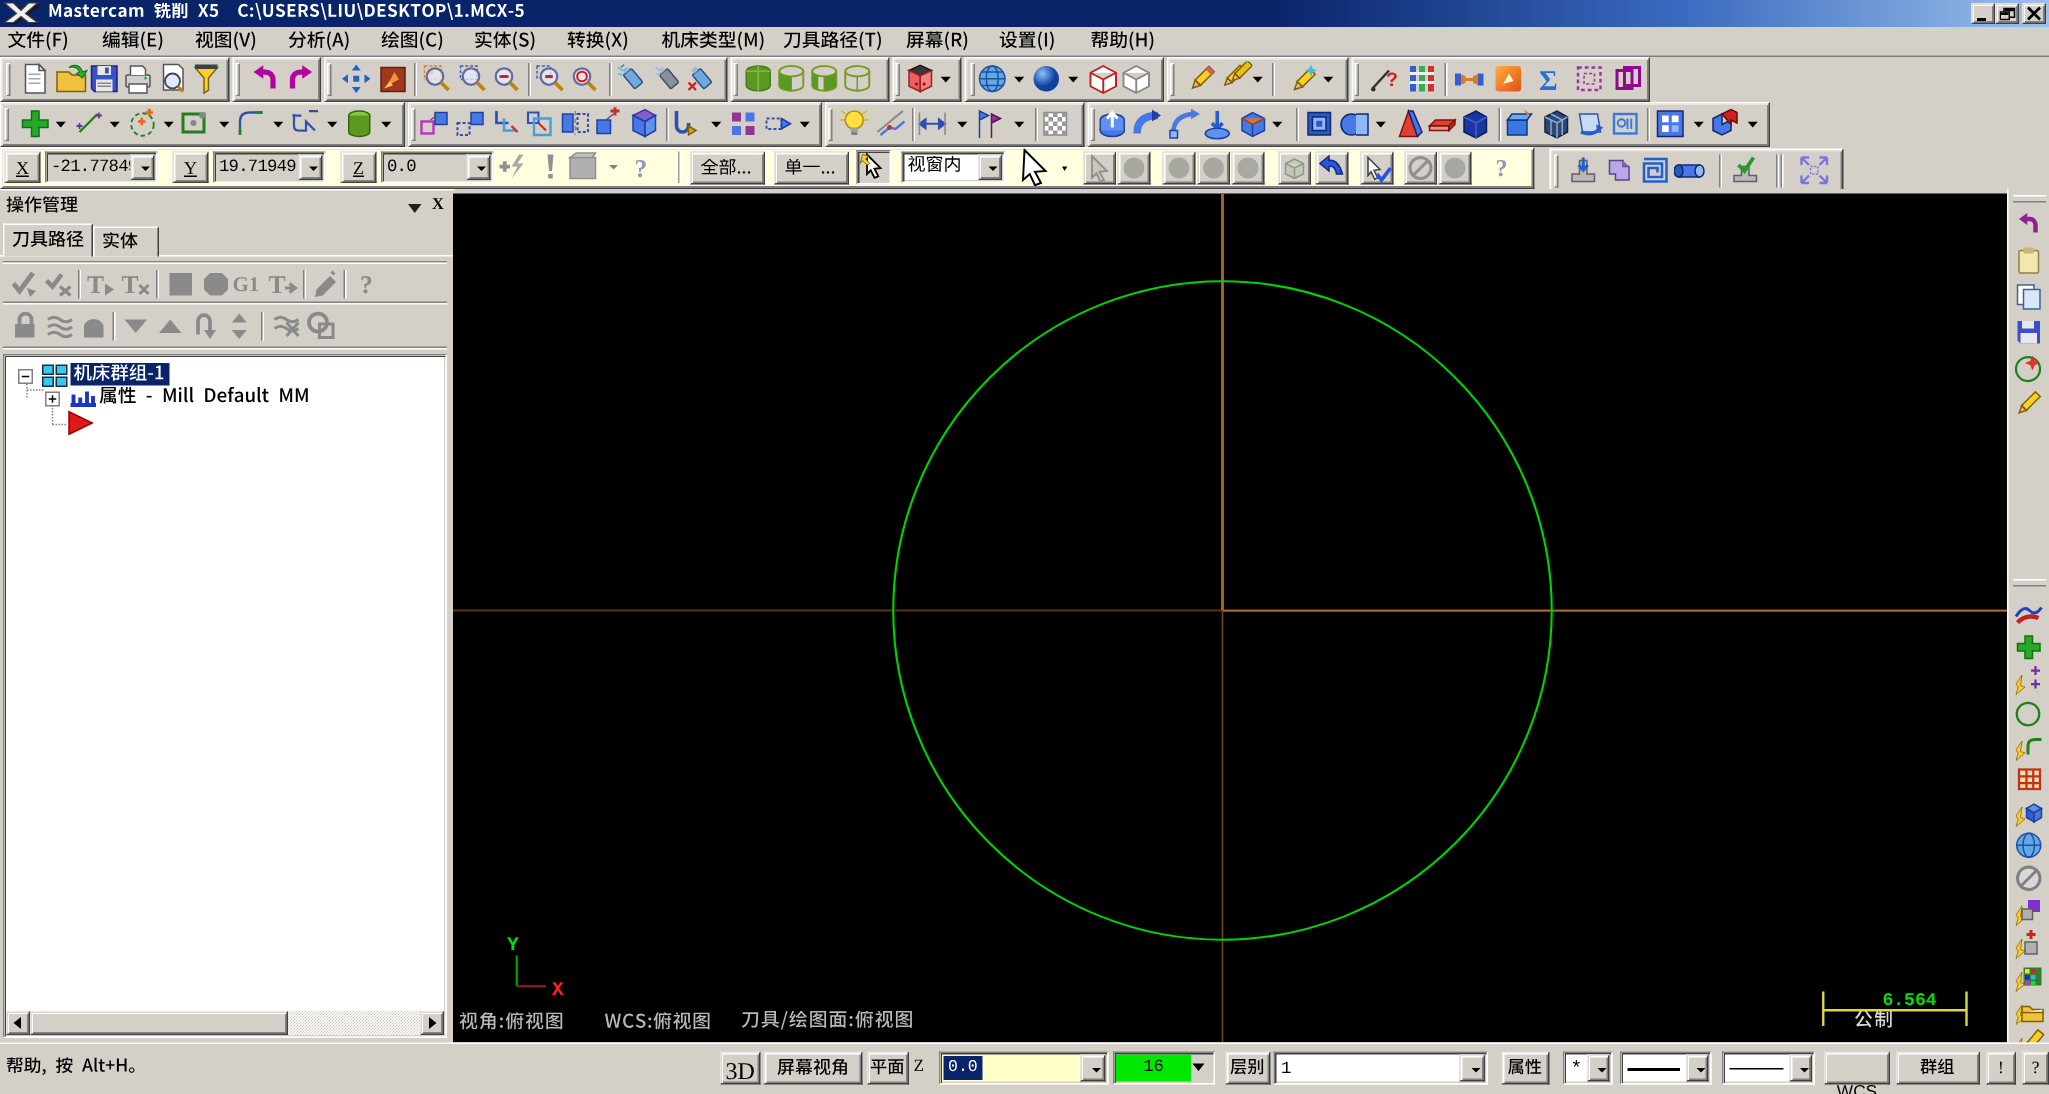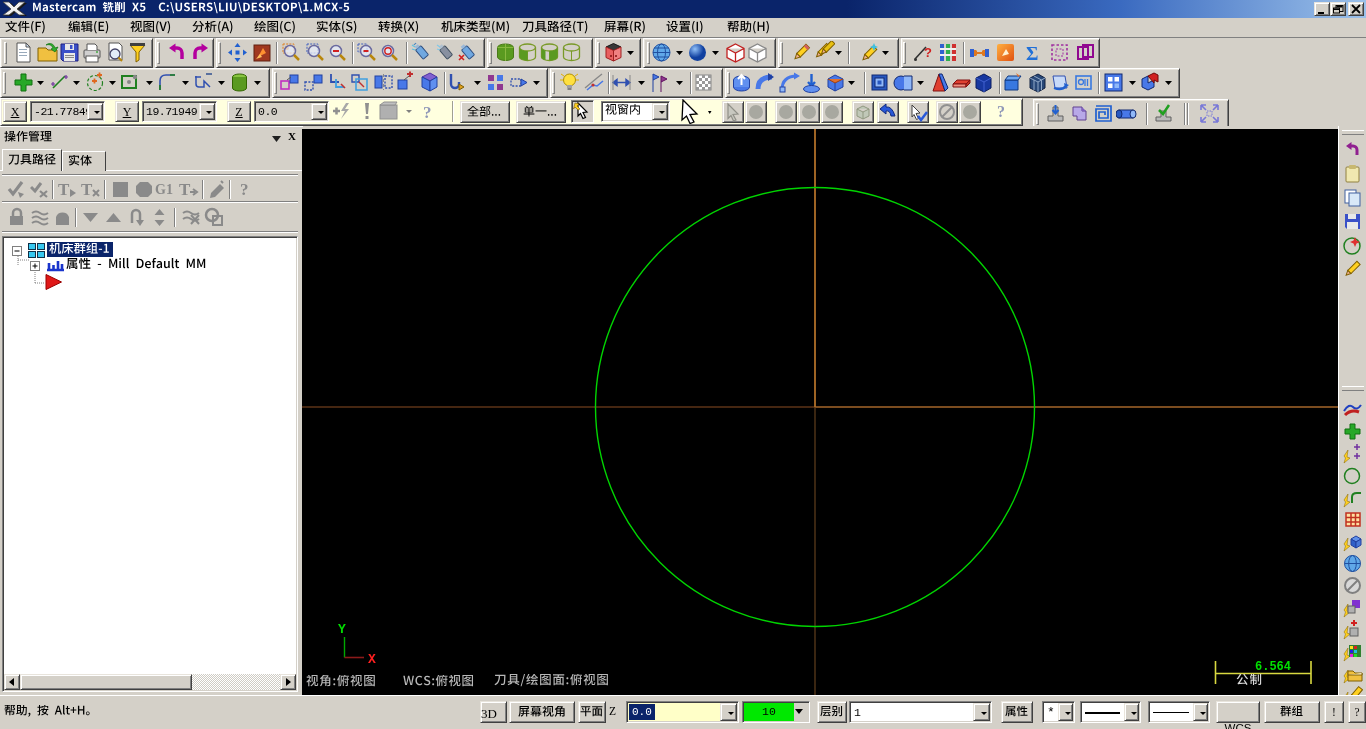--- a/index.html
+++ b/index.html
@@ -1321,21 +1321,21 @@
       <use href="#g116" transform="translate(33.0,9.4) scale(0.0118,-0.0118)"></use>
       <use href="#g42" transform="translate(50.7,9.4) scale(0.0118,-0.0118)"></use>
       <use href="#g117" transform="translate(58.0,9.4) scale(0.0118,-0.0118)"></use>
       <use href="#g118" transform="translate(61.5,9.4) scale(0.0118,-0.0118)"></use>
       <use href="#g119" transform="translate(66.1,9.4) scale(0.0118,-0.0118)"></use>
       <use href="#g69" transform="translate(72.8,9.4) scale(0.0118,-0.0118)"></use>
       <use href="#g120" transform="translate(81.5,9.4) scale(0.0118,-0.0118)"></use>
     </svg>
   </div>
 <div class="abs btn" style="left:480px;top:701px;width:27px;height:22px">
-    <div style="text-align:left;font-size:13px;padding-top:4px;font-family:'Liberation Serif'">3D</div>
+    <div style="text-align:center;font-size:16px;padding-top:4px;font-family:'Liberation Serif'">3D</div>
   </div>
 <div class="abs btn" style="left:509px;top:701px;width:66px;height:22px">
     <div style="display:flex;justify-content:center;padding-top:4px">
       <svg width="49" height="13" style="display:block;" fill="#000">
         <use href="#g61" transform="translate(0.0,9.6) scale(0.0120,-0.0120)"></use>
         <use href="#g62" transform="translate(12.0,9.6) scale(0.0120,-0.0120)"></use>
         <use href="#g37" transform="translate(24.0,9.6) scale(0.0120,-0.0120)"></use>
         <use href="#g121" transform="translate(36.0,9.6) scale(0.0120,-0.0120)"></use>
       </svg>
     </div>
@@ -1349,21 +1349,21 @@
     </div>
   </div>
 <div class="abs" style="left:609px;top:705px;font-size:11.5px;font-family:'Liberation Serif'">Z</div>
 <div class="abs sunk" style="left:626px;top:701px;width:113px;height:22px;background:#ffffc8">
     <div class="abs" style="left:2px;top:2px;width:26px;height:16px;background:#0a246a;color:#fff;font-size:11px;padding:2px 0 0 3px;font-family:'Liberation Mono'">0.0</div>
     <div class="abs btn" style="right:1px;top:1px;width:17px;height:18px">
       <div class="da" style="position:absolute;left:4px;top:8px"></div>
     </div>
   </div>
 <div class="abs sunk" style="left:742px;top:701px;width:68px;height:22px;background:#d4d0c8">
-    <div class="abs" style="left:1px;top:1px;width:50px;height:18px;background:#00e800;text-align:center;font-size:11.5px;padding-top:2px;font-family:'Liberation Mono'">10</div>
+    <div class="abs" style="left:1px;top:1px;width:50px;height:18px;background:#00e800;text-align:center;font-size:11.5px;padding-top:2px;font-family:'Liberation Mono'">16</div>
     <div class="abs" style="right:3px;top:7px">
       <div class="da" style="border-left-width:4px;border-right-width:4px;border-top-width:5px"></div>
     </div>
   </div>
 <div class="abs btn" style="left:817px;top:701px;width:30px;height:22px">
     <div style="display:flex;justify-content:center;padding-top:4px">
       <svg width="24" height="13" style="display:block;" fill="#000">
         <use href="#g124" transform="translate(0.0,9.2) scale(0.0115,-0.0115)"></use>
         <use href="#g125" transform="translate(11.5,9.2) scale(0.0115,-0.0115)"></use>
       </svg>

